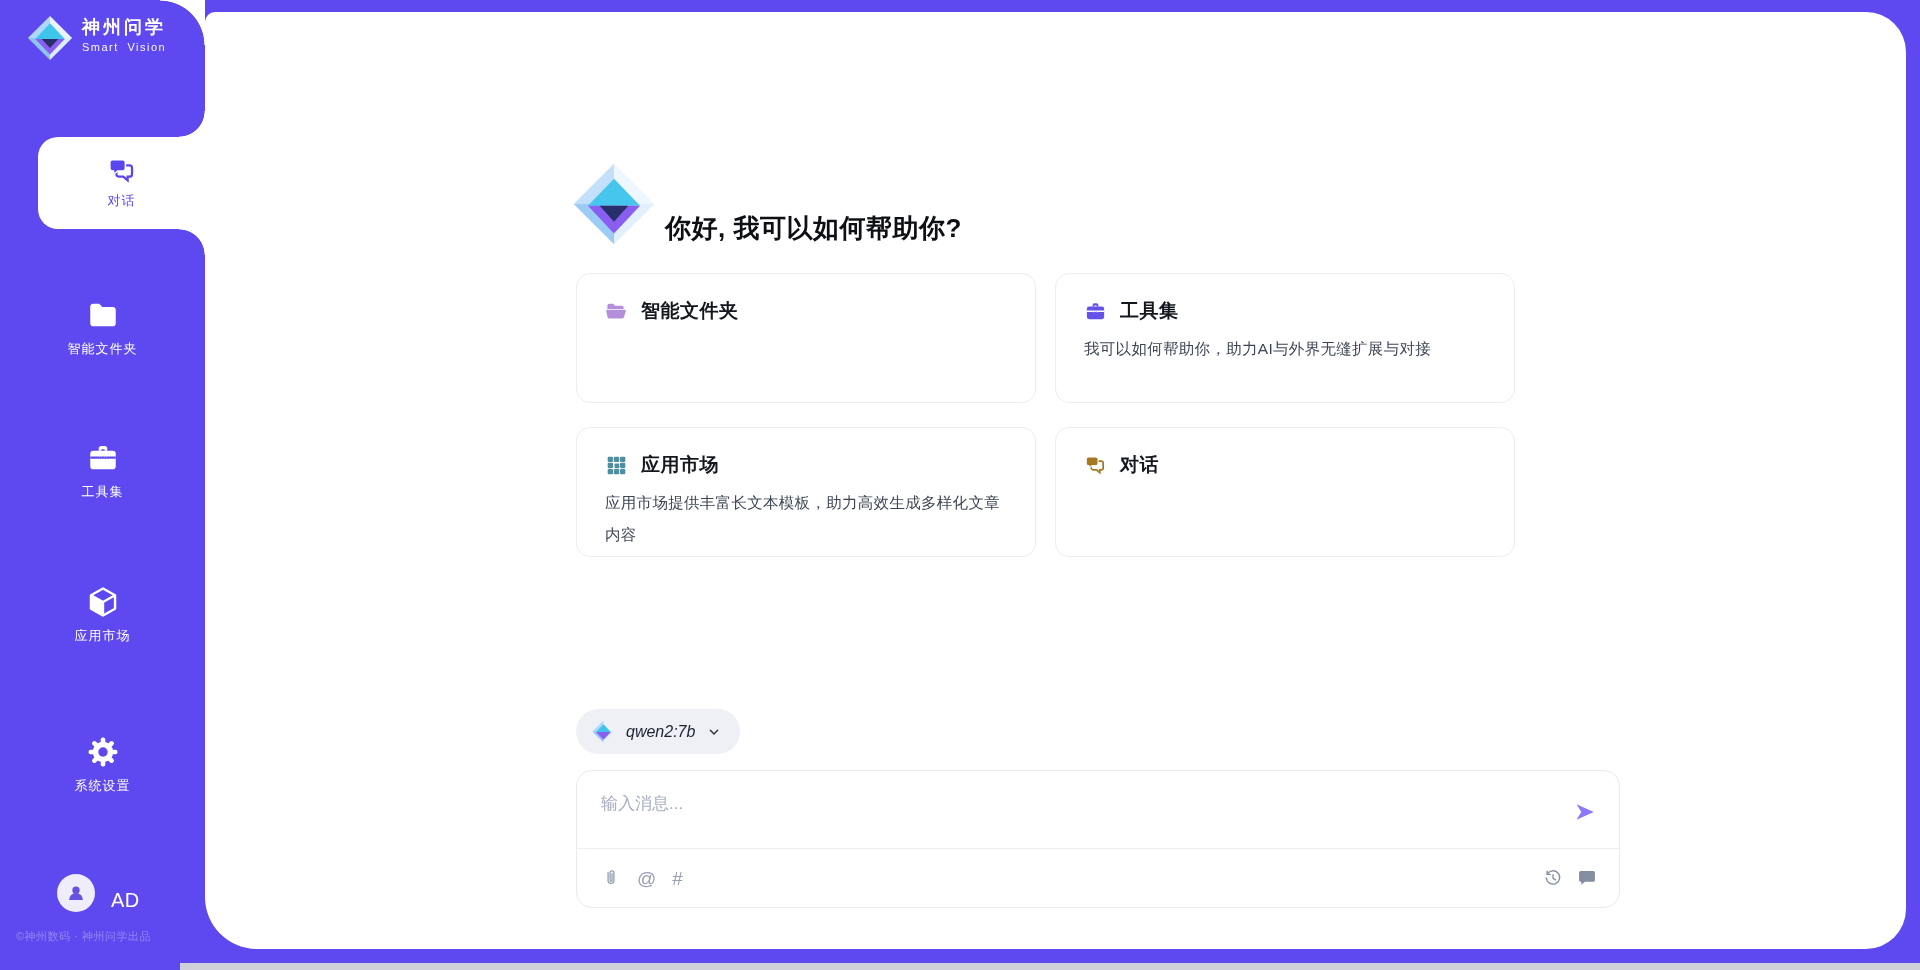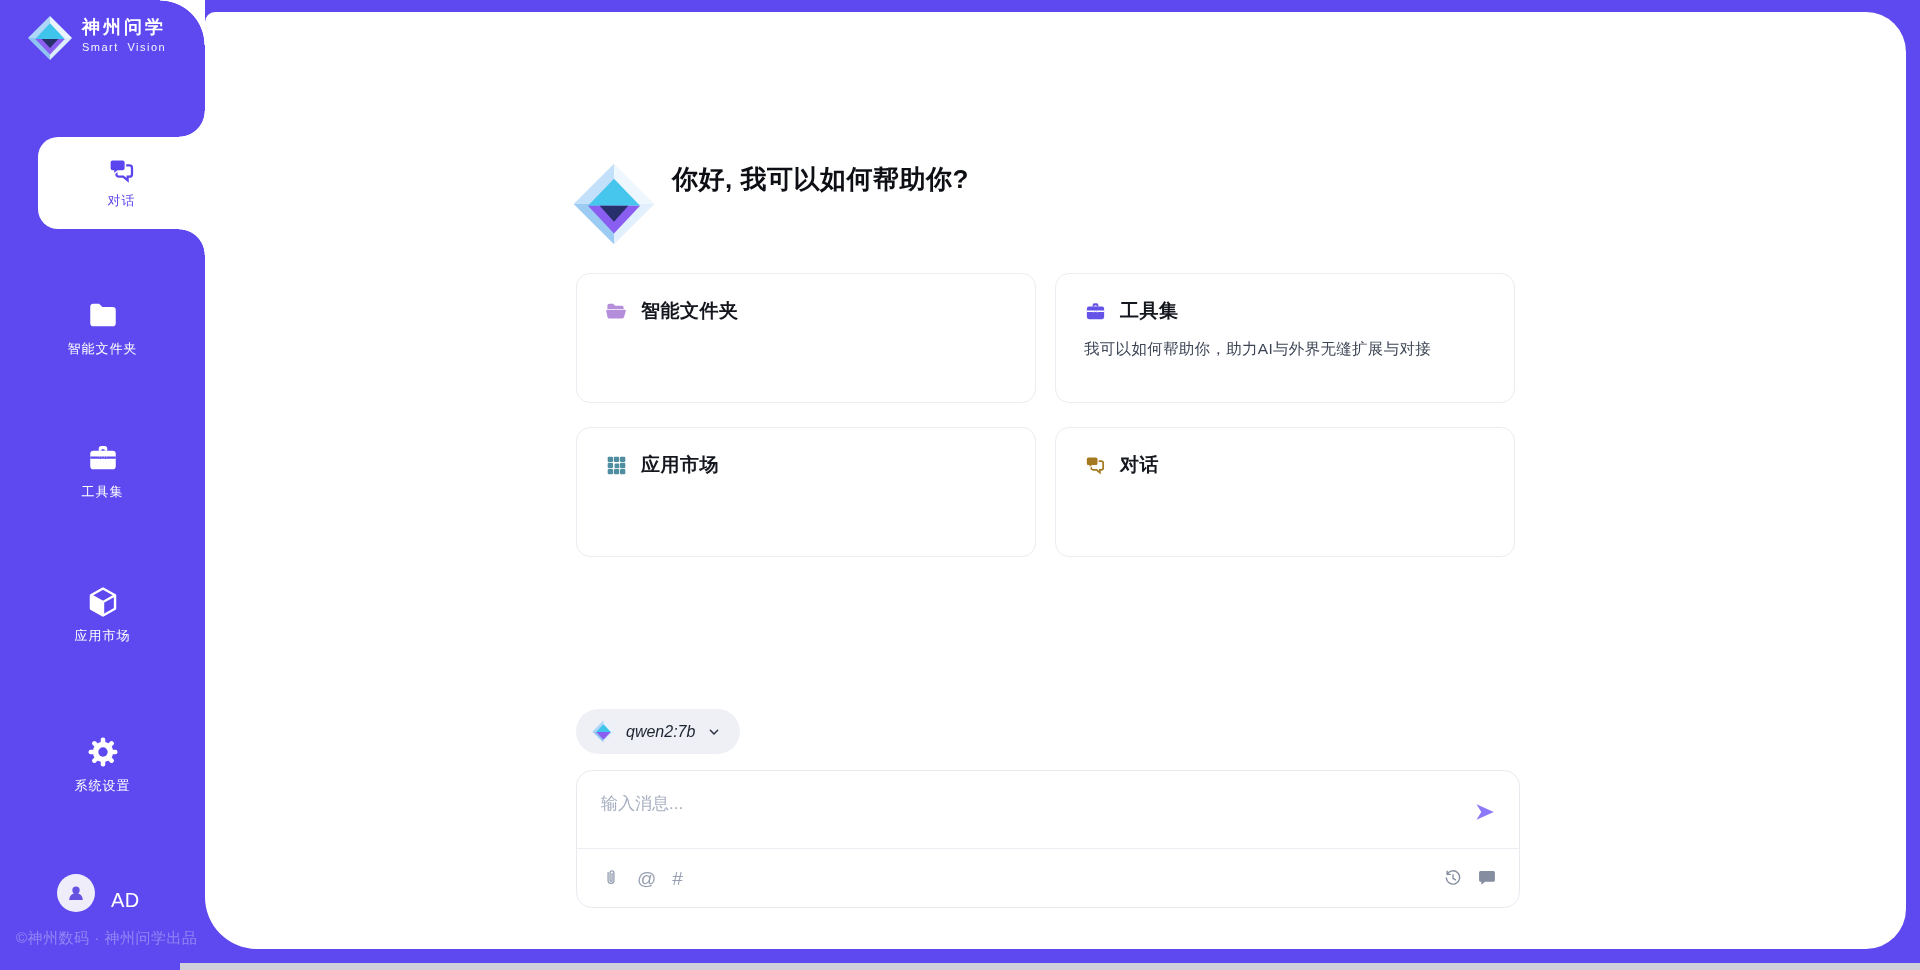--- a/index.html
+++ b/index.html
@@ -34,44 +34,44 @@
   .nav-label { font-size:13px; letter-spacing:1px; color:#fff; }
   .ni-1{top:298px;} .ni-2{top:441px;} .ni-3{top:585px;} .ni-4{top:735px;}
 
   .user-row { position:absolute; left:57px; top:874px; display:flex; align-items:flex-end; gap:16px; }
   .avatar { width:38px; height:38px; border-radius:50%; background:#f0edfb;
             display:flex; align-items:center; justify-content:center; }
   .avatar svg { width:22px; height:22px; color:#6552e0; }
   .user-name { color:#fff; font-size:20px; letter-spacing:.5px; }
 
   .side-footer { position:absolute; left:16px; top:929px; color:rgba(255,255,255,.32);
-                 font-size:15px; letter-spacing:.5px; white-space:nowrap; }
+                 font-size:11px; letter-spacing:.5px; white-space:nowrap; }
 
   
-  .greeting { position:absolute; left:572px; top:162px; display:flex; align-items:flex-start; gap:16px; }
+  .greeting { position:absolute; left:572px; top:162px; display:flex; align-items:flex-end; gap:9px; }
   .greeting svg { width:84px; height:84px; }
   .greeting-text { font-size:26px; font-weight:700; color:#0d0f15; letter-spacing:.5px; }
 
   .cards { position:absolute; left:576px; top:273px; display:grid;
            grid-template-columns:460px 460px; grid-auto-rows:130px; column-gap:19px; row-gap:24px; }
   .card { background:#fff; border:1px solid #ececf2; border-radius:14px; padding:24px 28px 0 28px;
           cursor:pointer; }
   .card-head { display:flex; align-items:center; gap:13px; }
   .card-head svg { width:23px; height:23px; flex:0 0 auto; --dt:#fff; }
   .card-title { font-size:19px; font-weight:700; color:#15171f; letter-spacing:.5px; }
   .card-desc { margin-top:9px; font-size:15.5px; line-height:32px; color:#3e4656; letter-spacing:.3px; }
 
   .model-pill { position:absolute; left:576px; top:709px; height:45px; border-radius:23px;
                 background:#eef0f5; display:flex; align-items:center; gap:11px; padding:0 18px 0 16px;
                 cursor:pointer; }
   .model-pill .logo { width:23px; height:23px; }
   .model-name { font-size:16px; color:#1c2330; font-weight:500;font-style:italic; }
   .model-pill .chev { width:16px; height:16px; color:#2c3342; }
 
-  .composer { position:absolute; left:576px; top:770px; width:944px; height:138px;
+  .composer { position:absolute; left:576px; top:770px; width:1044px; height:138px;
               background:#fff; border:1.5px solid #e8eaf0; border-radius:16px; }
   .composer input { position:absolute; left:24px; top:16px; width:850px; height:34px;
               border:none; outline:none; font-size:17px; color:#1f2633;
               font-family:"Liberation Sans","DejaVu Sans",sans-serif; background:transparent; }
   .composer input::placeholder { color:#a5adbf; }
   .send-btn { position:absolute; right:22px; top:29px; width:24px; height:24px; color:#8b79f9; cursor:pointer; }
   .send-btn svg { width:24px; height:24px; }
   .comp-divider { position:absolute; left:0; right:0; top:77px; height:1px; background:#edeef4; }
   .comp-bottom { position:absolute; left:0; right:0; top:78px; bottom:0;
                  display:flex; align-items:center; padding:0 22px 0 24px; }
@@ -215,20 +215,21 @@
           <rect x="15.6" y="2.8" width="5.6" height="5.6" rx="1.2"></rect>
         <rect x="2.8" y="9.2" width="5.6" height="5.6" rx="1.2"></rect>
           <rect x="10" y="9.9" width="4.9" height="4.9" rx="1"></rect>
           <rect x="15.6" y="9.2" width="5.6" height="5.6" rx="1.2"></rect>
         <rect x="2.8" y="15.6" width="5.6" height="5.6" rx="1.2"></rect>
           <rect x="9.2" y="15.6" width="5.6" height="5.6" rx="1.2"></rect>
           <rect x="15.6" y="15.6" width="5.6" height="5.6" rx="1.2"></rect>
       </svg>
       <div class="card-title">应用市场</div>
     </div>
+    <div class="card-desc">应用市场提供丰富长文本模板，助力高效生成多样化文章内容</div>
   </div>
 
   <div class="card">
     <div class="card-head">
       <svg viewBox="0 0 24 24" style="color: rgb(165, 121, 31);">
         <path fill="none" stroke="currentColor" stroke-width="1.8" d="M9.5 7.5 h8.5 a2 2 0 0 1 2 2 v5 a2 2 0 0 1 -2 2 h-1.5 v3 l-3.5 -3 h-3.5 a2 2 0 0 1 -2 -2 v-2"></path>
         <path fill="currentColor" stroke="#fff" stroke-width="1.2" d="M4.5 3 h8 a2.2 2.2 0 0 1 2.2 2.2 v4.6 a2.2 2.2 0 0 1 -2.2 2.2 H8.6 l-3.4 2.8 v-2.8 h-0.7 a2.2 2.2 0 0 1 -2.2 -2.2 V5.2 A2.2 2.2 0 0 1 4.5 3 z"></path>
       </svg>
       <div class="card-title">对话</div>
     </div>

